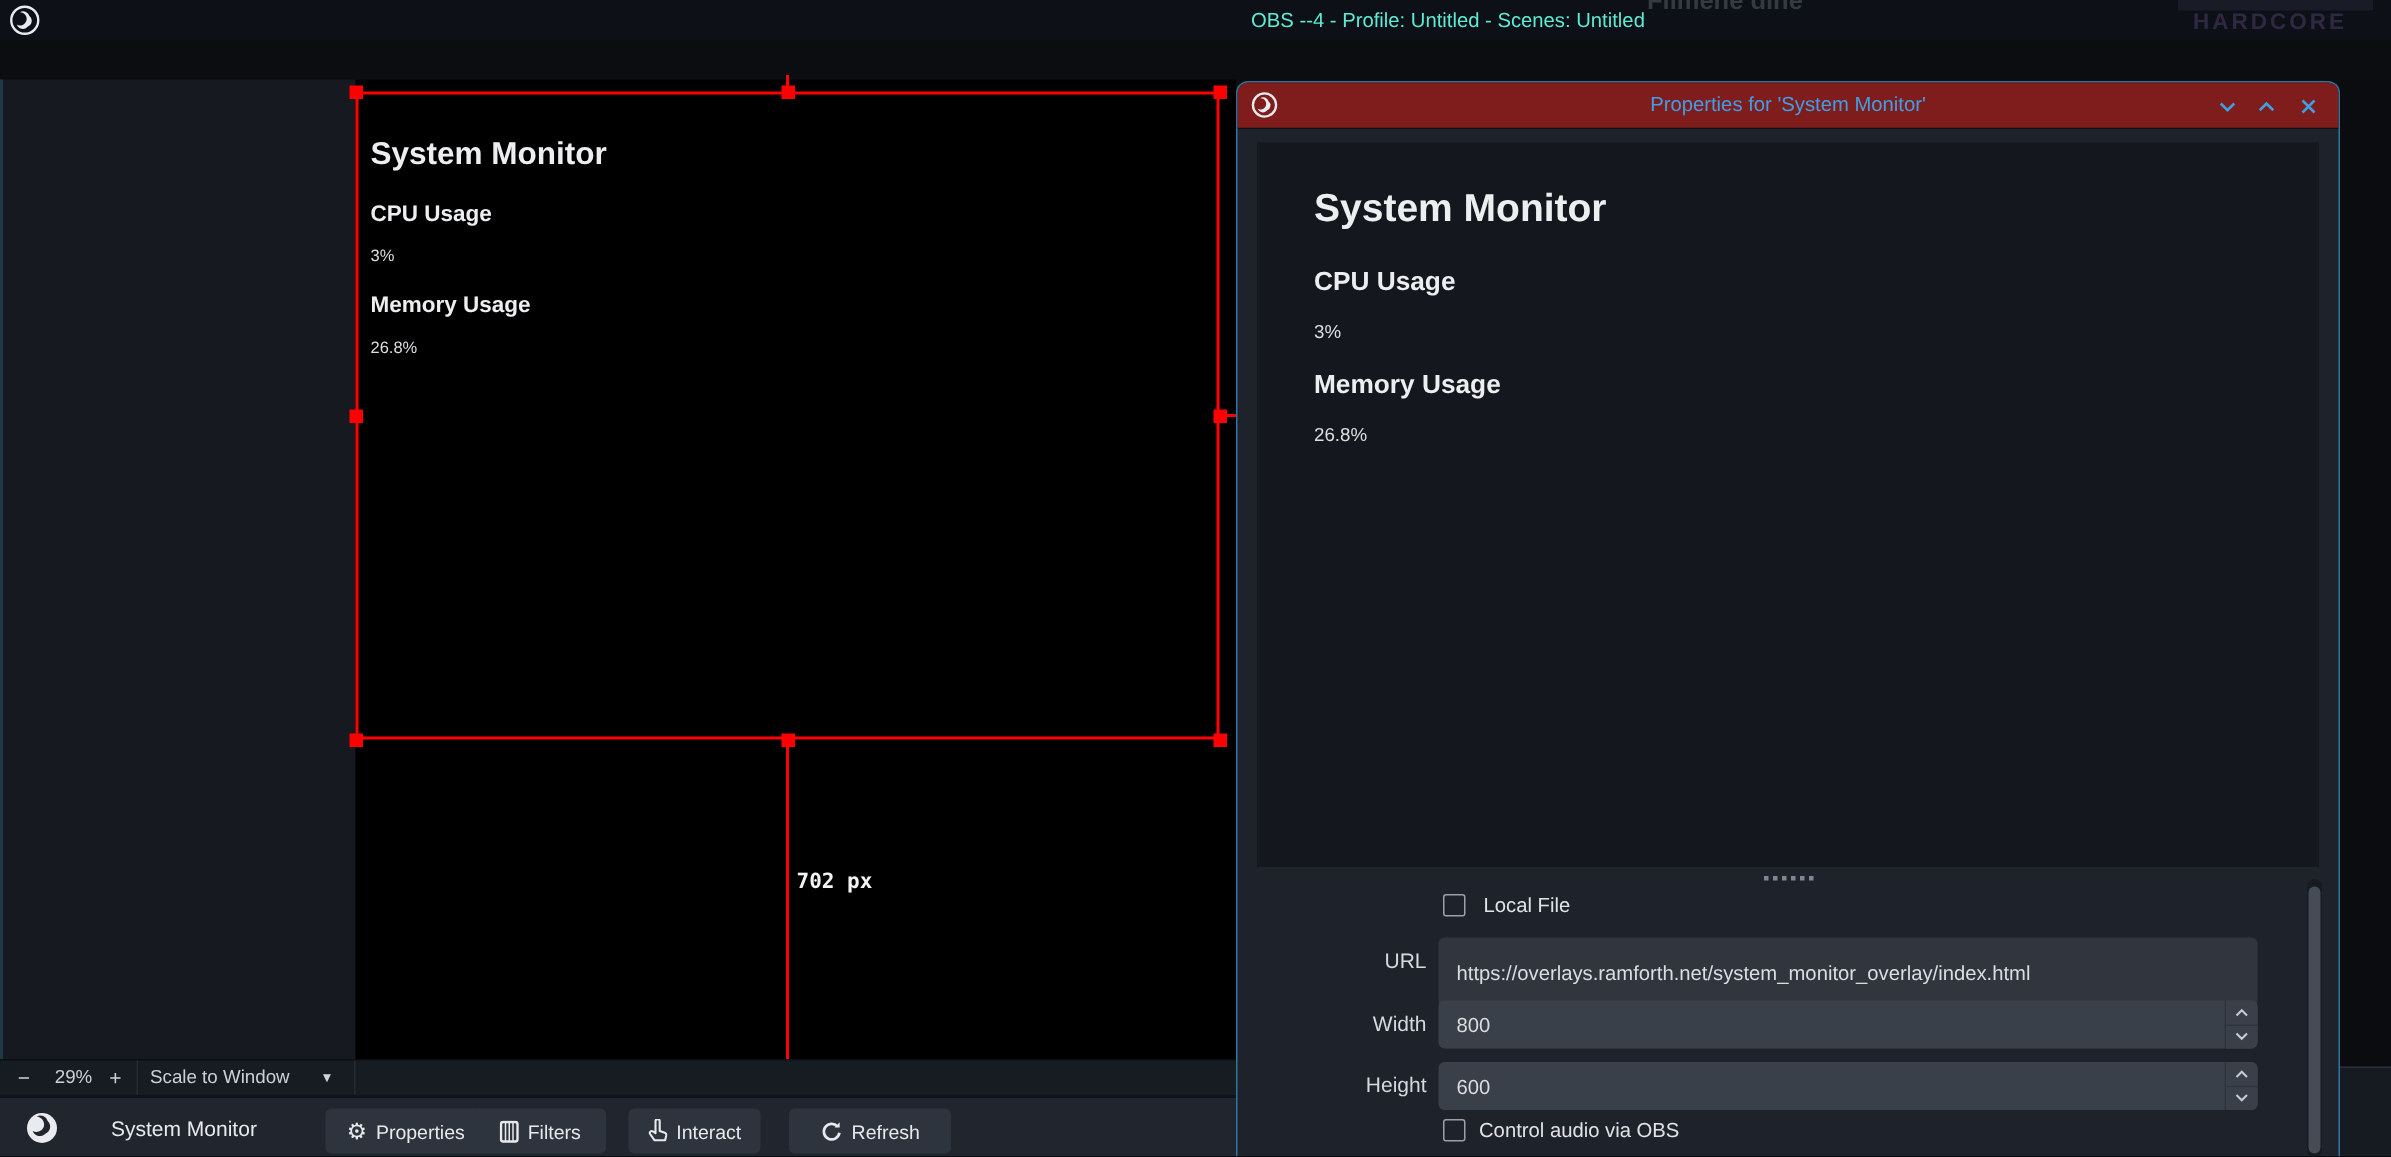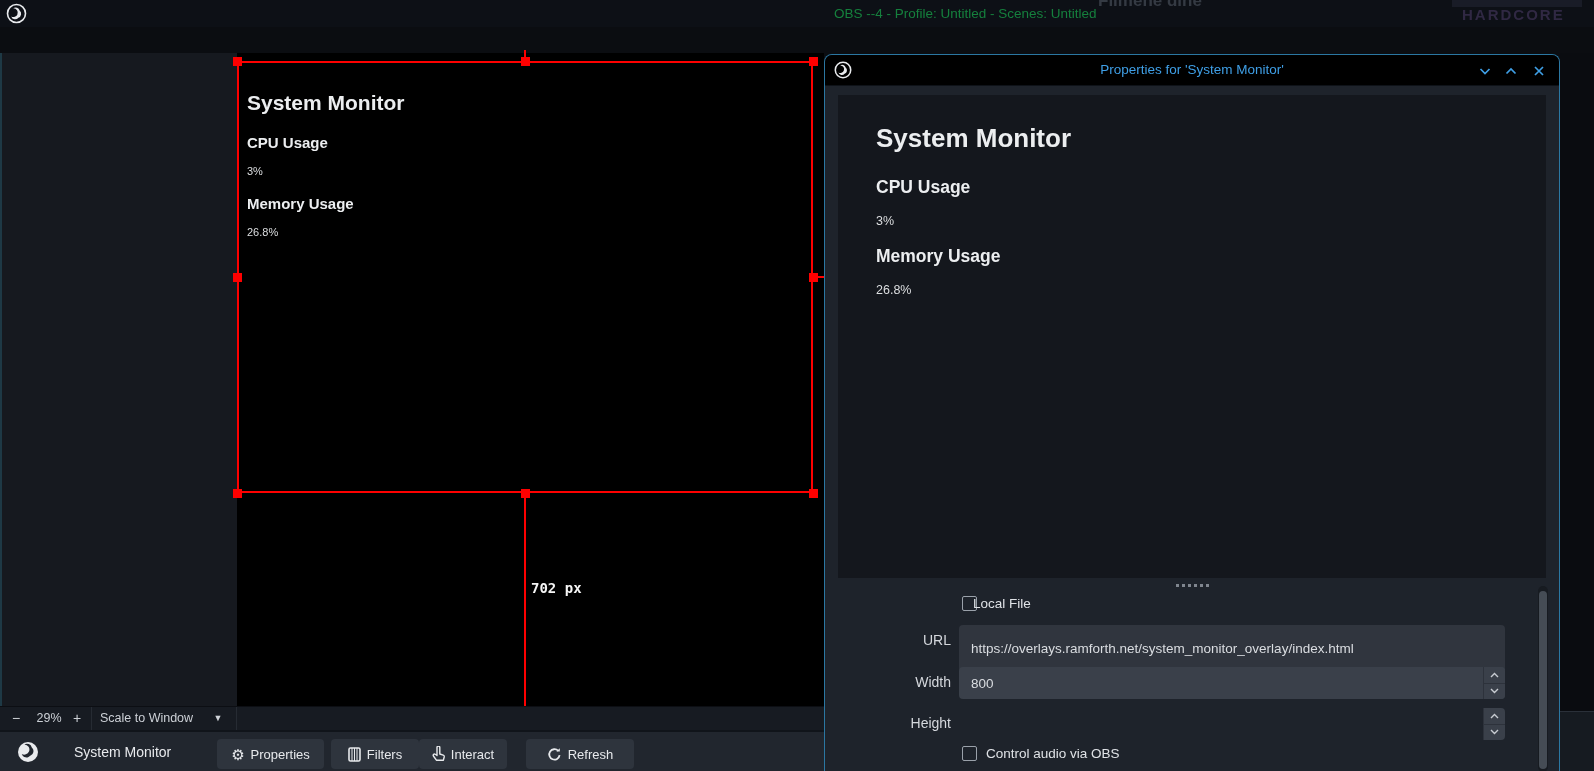--- a/index.html
+++ b/index.html
@@ -1,21 +1,21 @@
 <!DOCTYPE html>
 <html><head>
 <meta charset="utf-8">
 <style>
   * { margin:0; padding:0; box-sizing:border-box; }
   body { background:#000; font-family:"Liberation Sans", sans-serif; }
   .screen { position:relative; width:1594px; height:771px; background:#0b0d11; overflow:hidden; font-family:"Liberation Sans", sans-serif; }
 
   
   .titlebar { position:absolute; left:0; top:0; width:1594px; height:27px; background:#0d1016; overflow:hidden; }
-  .titlebar .app-title { position:absolute; left:834px; top:0; line-height:27px; font-size:13.5px; color:#15803d; white-space:nowrap; }
+  .titlebar .app-title { position:absolute; left:834px; top:0; line-height:27px; font-size:13.5px; color:#5eead4; white-space:nowrap; }
   .ghost1 { position:absolute; left:1098px; top:-9px; font-size:17px; font-weight:bold; color:#4a515c; opacity:.65; white-space:nowrap; }
   .ghost2 { position:absolute; left:1462px; top:6px; font-size:15px; font-weight:bold; color:#322a46; letter-spacing:2px; opacity:.95; white-space:nowrap; }
   .ghost2-block { position:absolute; left:1452px; top:0; width:130px; height:7px; background:#191c27; }
   .obs-logo { position:absolute; left:6px; top:3px; }
 
   
   .menubar { position:absolute; left:0; top:27px; width:1594px; height:26px; background:#1b2028; display:flex; align-items:center; padding-left:12px; gap:9px; border-bottom:1px solid #0e1116; }
   .menu-item { display:inline-block; padding:2px 5px; font-size:13.5px; color:#e6e9ec; cursor:default; }
   .menu-item::first-letter { text-decoration:underline; }
 
@@ -49,31 +49,31 @@
   .zb-caret { left:208px; width:20px; text-align:center; font-size:9px; color:#cfd3d8; cursor:pointer; }
   .zb-sep2  { left:236px; width:1px; background:#262b33; }
 
   
   .sourcebar { position:absolute; left:0; top:677px; width:824px; height:41px; background:#21262e; border-top:2px solid #10141a; }
   .source-ico { position:absolute; left:17px; top:9px; }
   .source-name { position:absolute; left:74px; top:0; height:41px; line-height:40px; font-size:14px; color:#e8eaed; }
   .tbtn { position:absolute; top:7px; height:30px; background:#2e343d; border-radius:4px; display:flex; align-items:center; justify-content:center; gap:6px; color:#e7e9ec; font-size:13px; cursor:pointer; }
   .tbtn .g { font-size:15px; line-height:1; color:#e7e9ec; }
   .btn-props    { left:217px; width:107px; }
-  .btn-filters  { left:331px; width:88px; }
+  .btn-filters  { left:316px; width:88px; }
   .btn-interact { left:419px; width:88px; }
   .btn-refresh  { left:526px; width:108px; }
 
   
   .right-outer { position:absolute; left:1560px; top:0; width:34px; height:718px; background:#0a0c10; }
   .right-outer .sub { position:absolute; left:0; top:658px; width:34px; height:60px; background:#161b21; border-top:1px solid #2a3039; }
 
   
   .props { position:absolute; left:824px; top:1px; width:736px; height:717px; background:#1e232b; border:1px solid #2b77a2; border-bottom:none; border-radius:8px 8px 0 0; }
-  .props-header { position:absolute; left:0; top:0; width:100%; height:31px; background:#000000; border-radius:7px 7px 0 0; border-bottom:1px solid #0e1218; }
+  .props-header { position:absolute; left:0; top:0; width:100%; height:31px; background:#7f1d1d; border-radius:7px 7px 0 0; border-bottom:1px solid #0e1218; }
   .props-title { position:absolute; left:0; right:0; top:0; height:31px; line-height:30px; text-align:center; color:#3f9fe6; font-size:13.5px; }
   .props-logo { position:absolute; left:9px; top:6px; }
   .hicon { position:absolute; top:8px; width:16px; height:16px; cursor:pointer; }
   .hic-down { right:66px; } .hic-up { right:40px; } .hic-close { right:12px; }
 
   .props-preview { position:absolute; left:13px; top:40px; width:708px; height:483px; background:#14171d; overflow:hidden; }
   .pv-txt { position:absolute; left:38px; color:#eceef0; white-space:nowrap; }
   .pv-title { top:28px;  font-size:26px;   font-weight:bold; }
   .pv-h2a   { top:82px;  font-size:17.5px; font-weight:bold; }
   .pv-v1    { top:119px; font-size:12.5px; color:#dcdee0; }
@@ -220,41 +220,42 @@
       <div class="splitter">
         <i></i>
           <i></i>
           <i></i>
           <i></i>
           <i></i>
           <i></i>
       </div>
 
       <div class="checkbox" style="left:137px; top:541px;"></div>
-      <div class="cb-label" style="left:148px; top:541px;">Local File</div>
+      <div class="cb-label" style="left:164px; top:541px;">Local File</div>
 
       <div class="form-label" style="top:570px;">URL</div>
       <input class="fld fld-url" type="text" value="https://overlays.ramforth.net/system_monitor_overlay/index.html" style="">
 
       <div class="form-label" style="top:612px;">Width</div>
       <input class="fld fld-spin" style="top: 612px;" type="text" value="800">
       <div class="spinner" style="top:612px;">
         <div class="sp">
             <svg width="9" height="6" viewBox="0 0 9 6">
               <path d="M1 5 L4.5 1.5 L8 5" fill="none" stroke="#c8ccd2" stroke-width="1.4"></path>
             </svg>
           </div>
         <div class="sp">
             <svg width="9" height="6" viewBox="0 0 9 6">
               <path d="M1 1 L4.5 4.5 L8 1" fill="none" stroke="#c8ccd2" stroke-width="1.4"></path>
             </svg>
           </div>
       </div>
 
       <div class="form-label" style="top:653px;">Height</div>
+      <input class="fld fld-spin" style="top: 653px;" type="text" value="600">
       <div class="spinner" style="top:653px;">
         <div class="sp">
             <svg width="9" height="6" viewBox="0 0 9 6">
               <path d="M1 5 L4.5 1.5 L8 5" fill="none" stroke="#c8ccd2" stroke-width="1.4"></path>
             </svg>
           </div>
         <div class="sp">
             <svg width="9" height="6" viewBox="0 0 9 6">
               <path d="M1 1 L4.5 4.5 L8 1" fill="none" stroke="#c8ccd2" stroke-width="1.4"></path>
             </svg>

